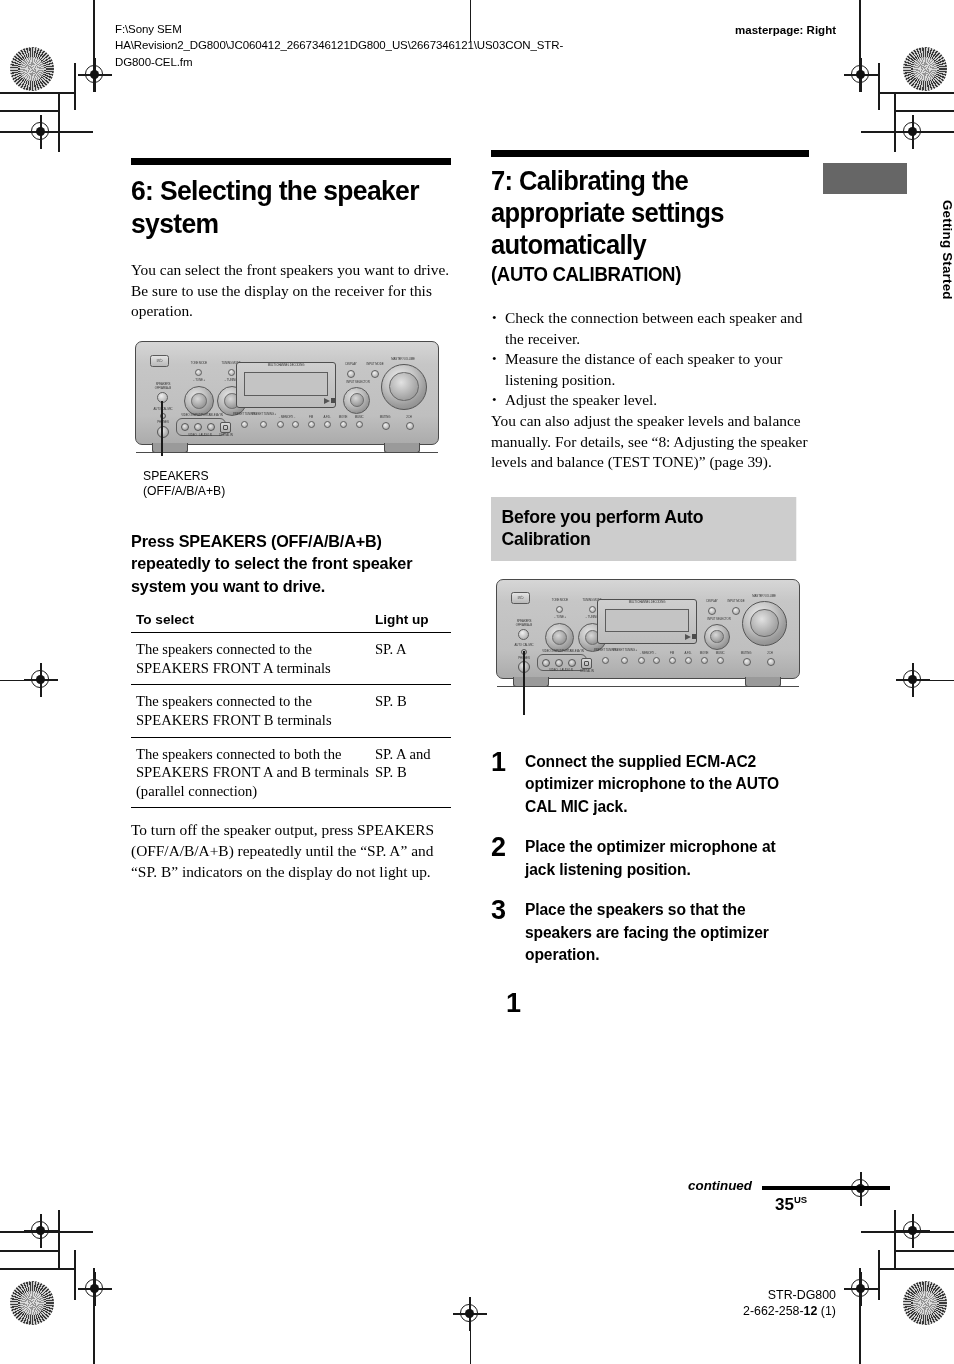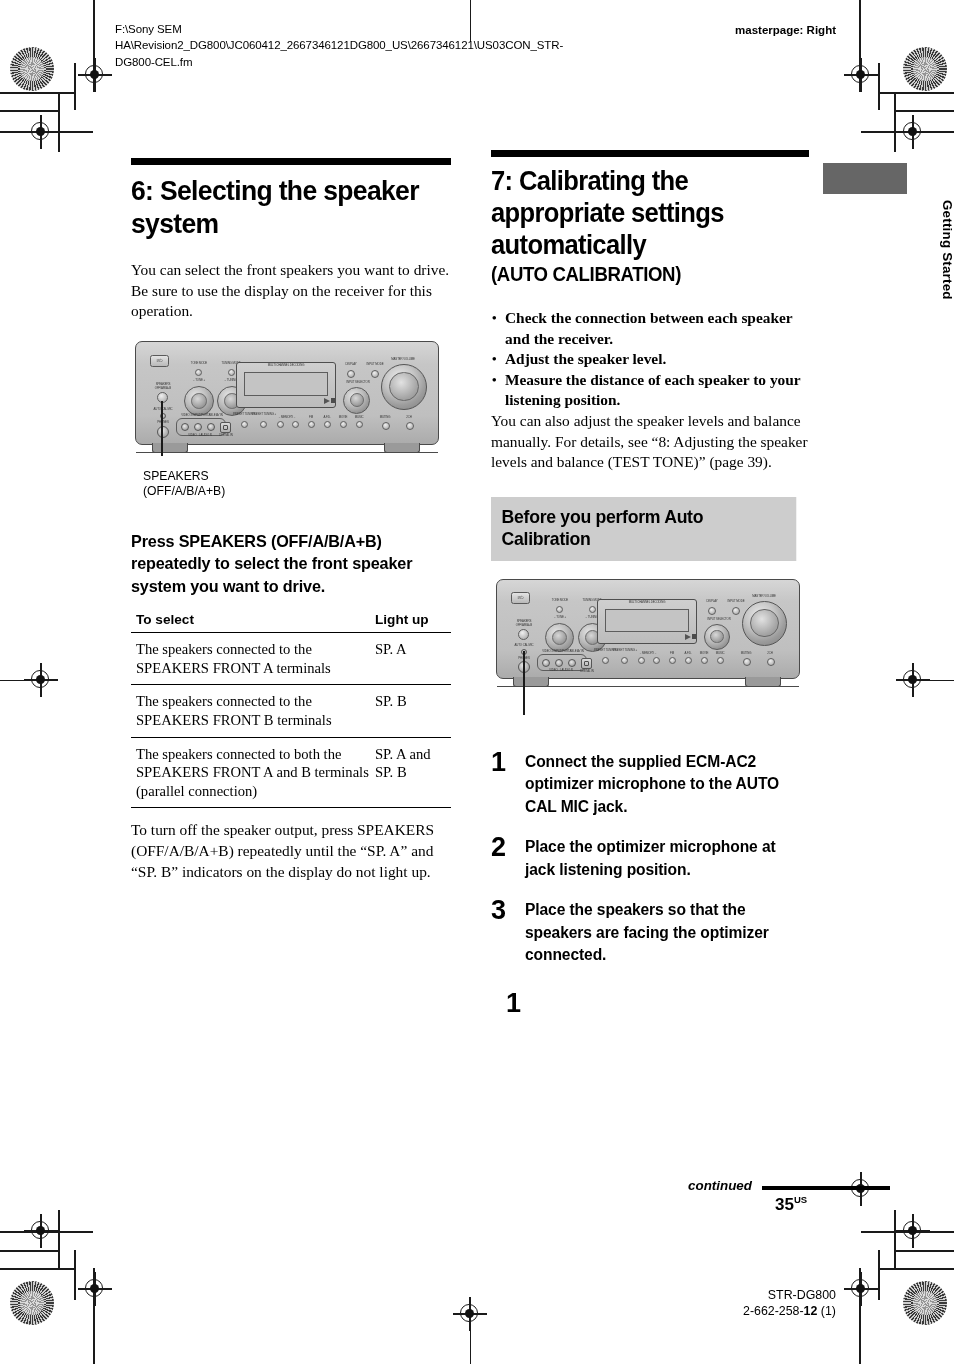--- a/index.html
+++ b/index.html
@@ -125,21 +125,21 @@
 
   p.body {
     font-family: "Liberation Serif", serif;
     font-size: 15.4px;
     line-height: 20.6px;
     color: #000;
     margin: 0;
   }
 
   ul.bullets {
-    margin: 0; padding: 0; list-style: none; font-weight: bold;
+    margin: 0; padding: 0; list-style: none;
   }
   ul.bullets li {
     font-family: "Liberation Serif", serif;
     font-size: 15.4px;
     line-height: 20.6px;
     padding-left: 14px;
     position: relative;
     color: #000;
   }
   ul.bullets li::before {
@@ -680,22 +680,22 @@
 
   <div class="col-right">
     <div class="rule-top right"></div>
     <h1 class="chapter r">7: Calibrating the appropriate settings automatically</h1>
     <div class="chapter-sub">(AUTO CALIBRATION)</div>
 
     <div style="height:22px"></div>
 
     <ul class="bullets">
       <li>Check the connection between each speaker and the receiver.</li>
+      <li>Measure the distance of each speaker to your listening position.</li>
       <li>Adjust the speaker level.</li>
-      <li>Measure the distance of each speaker to your listening position.</li>
     </ul>
 
     <p class="body">You can also adjust the speaker levels and balance manually. For details, see “8: Adjusting the speaker levels and balance (TEST TONE)” (page 39).</p>
 
     <div style="height:24px"></div>
     <div class="grey-head">Before you perform Auto Calibration</div>
 
     <div class="receiver" style="margin-top:18px; margin-left:5px; width:312px; height:108px; position:relative;">
       <div class="rcv-body" style="left:0px; top:0; width:304px; height:100px; position:absolute;">
         <div class="power-btn" style="left:14px; top:12px; width:19px; height:12px;">I/⏻</div>
@@ -776,21 +776,21 @@
     <div class="step">
       <div class="step-num">1</div>
       <div class="step-text">Connect the supplied ECM-AC2 optimizer microphone to the AUTO CAL MIC jack.</div>
     </div>
     <div class="step">
       <div class="step-num">2</div>
       <div class="step-text">Place the optimizer microphone at jack listening position.</div>
     </div>
     <div class="step">
       <div class="step-num">3</div>
-      <div class="step-text">Place the speakers so that the speakers are facing the optimizer connected.</div>
+      <div class="step-text">Place the speakers so that the speakers are facing the optimizer operation.</div>
     </div>
   </div>
 
   <div class="continued">continued</div>
   <div class="cont-rule"></div>
   <div class="page-no">
     <span>35</span><sup>US</sup>
   </div>
   <div class="model-block">
     <div>STR-DG800</div>

